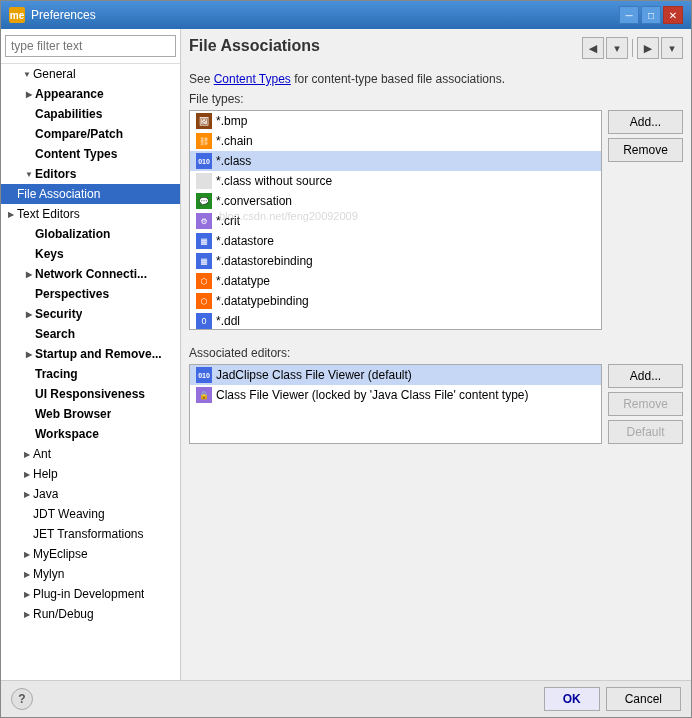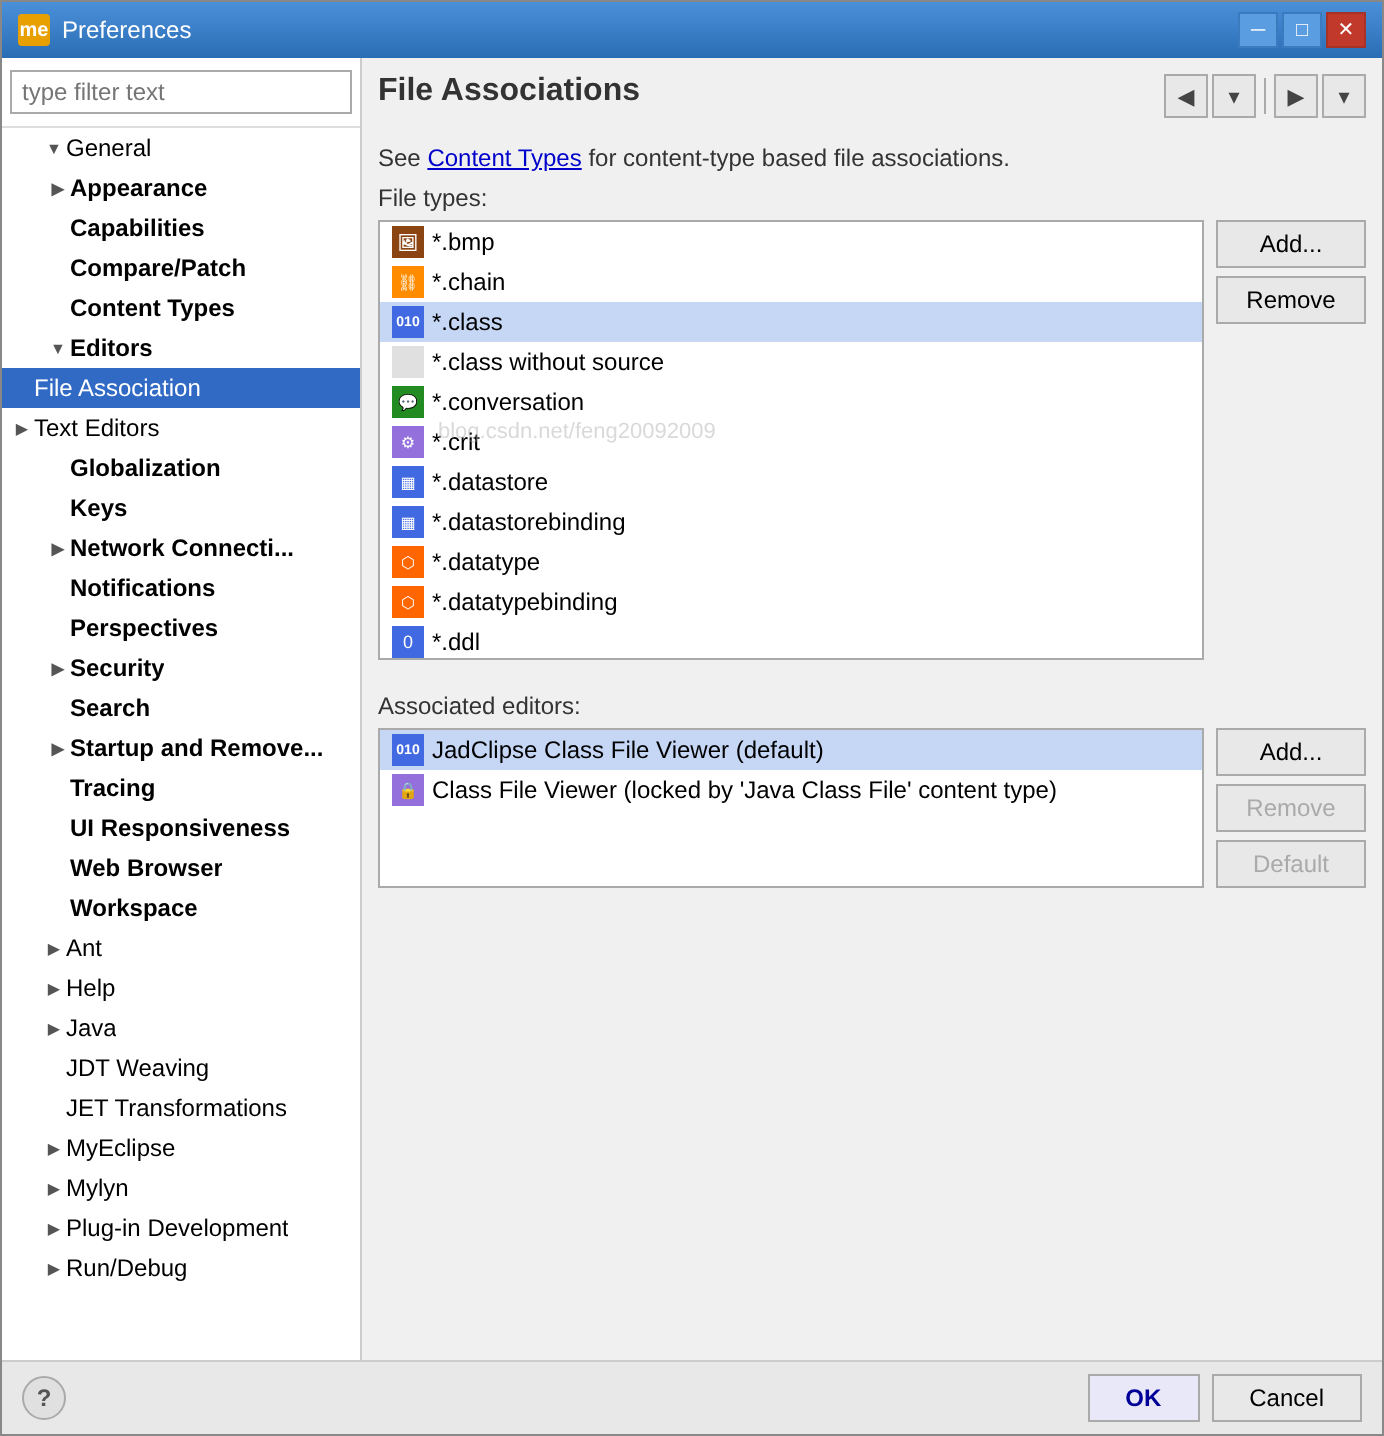--- a/index.html
+++ b/index.html
@@ -401,26 +401,20 @@
         <div class="tree-item">
           <div class="tree-row indent2">
             <span class="tree-arrow empty"></span>
             <span class="tree-label">Keys</span>
           </div>
         </div>
         <div class="tree-item">
           <div class="tree-row indent2">
             <span class="tree-arrow collapsed"></span>
             <span class="tree-label">Network Connecti...</span>
-          </div>
-        </div>
-        <div class="tree-item">
-          <div class="tree-row indent2">
-            <span class="tree-arrow empty"></span>
-            <span class="tree-label">Notifications</span>
           </div>
         </div>
         <div class="tree-item">
           <div class="tree-row indent2">
             <span class="tree-arrow empty"></span>
             <span class="tree-label">Perspectives</span>
           </div>
         </div>
         <div class="tree-item">
           <div class="tree-row indent2">

